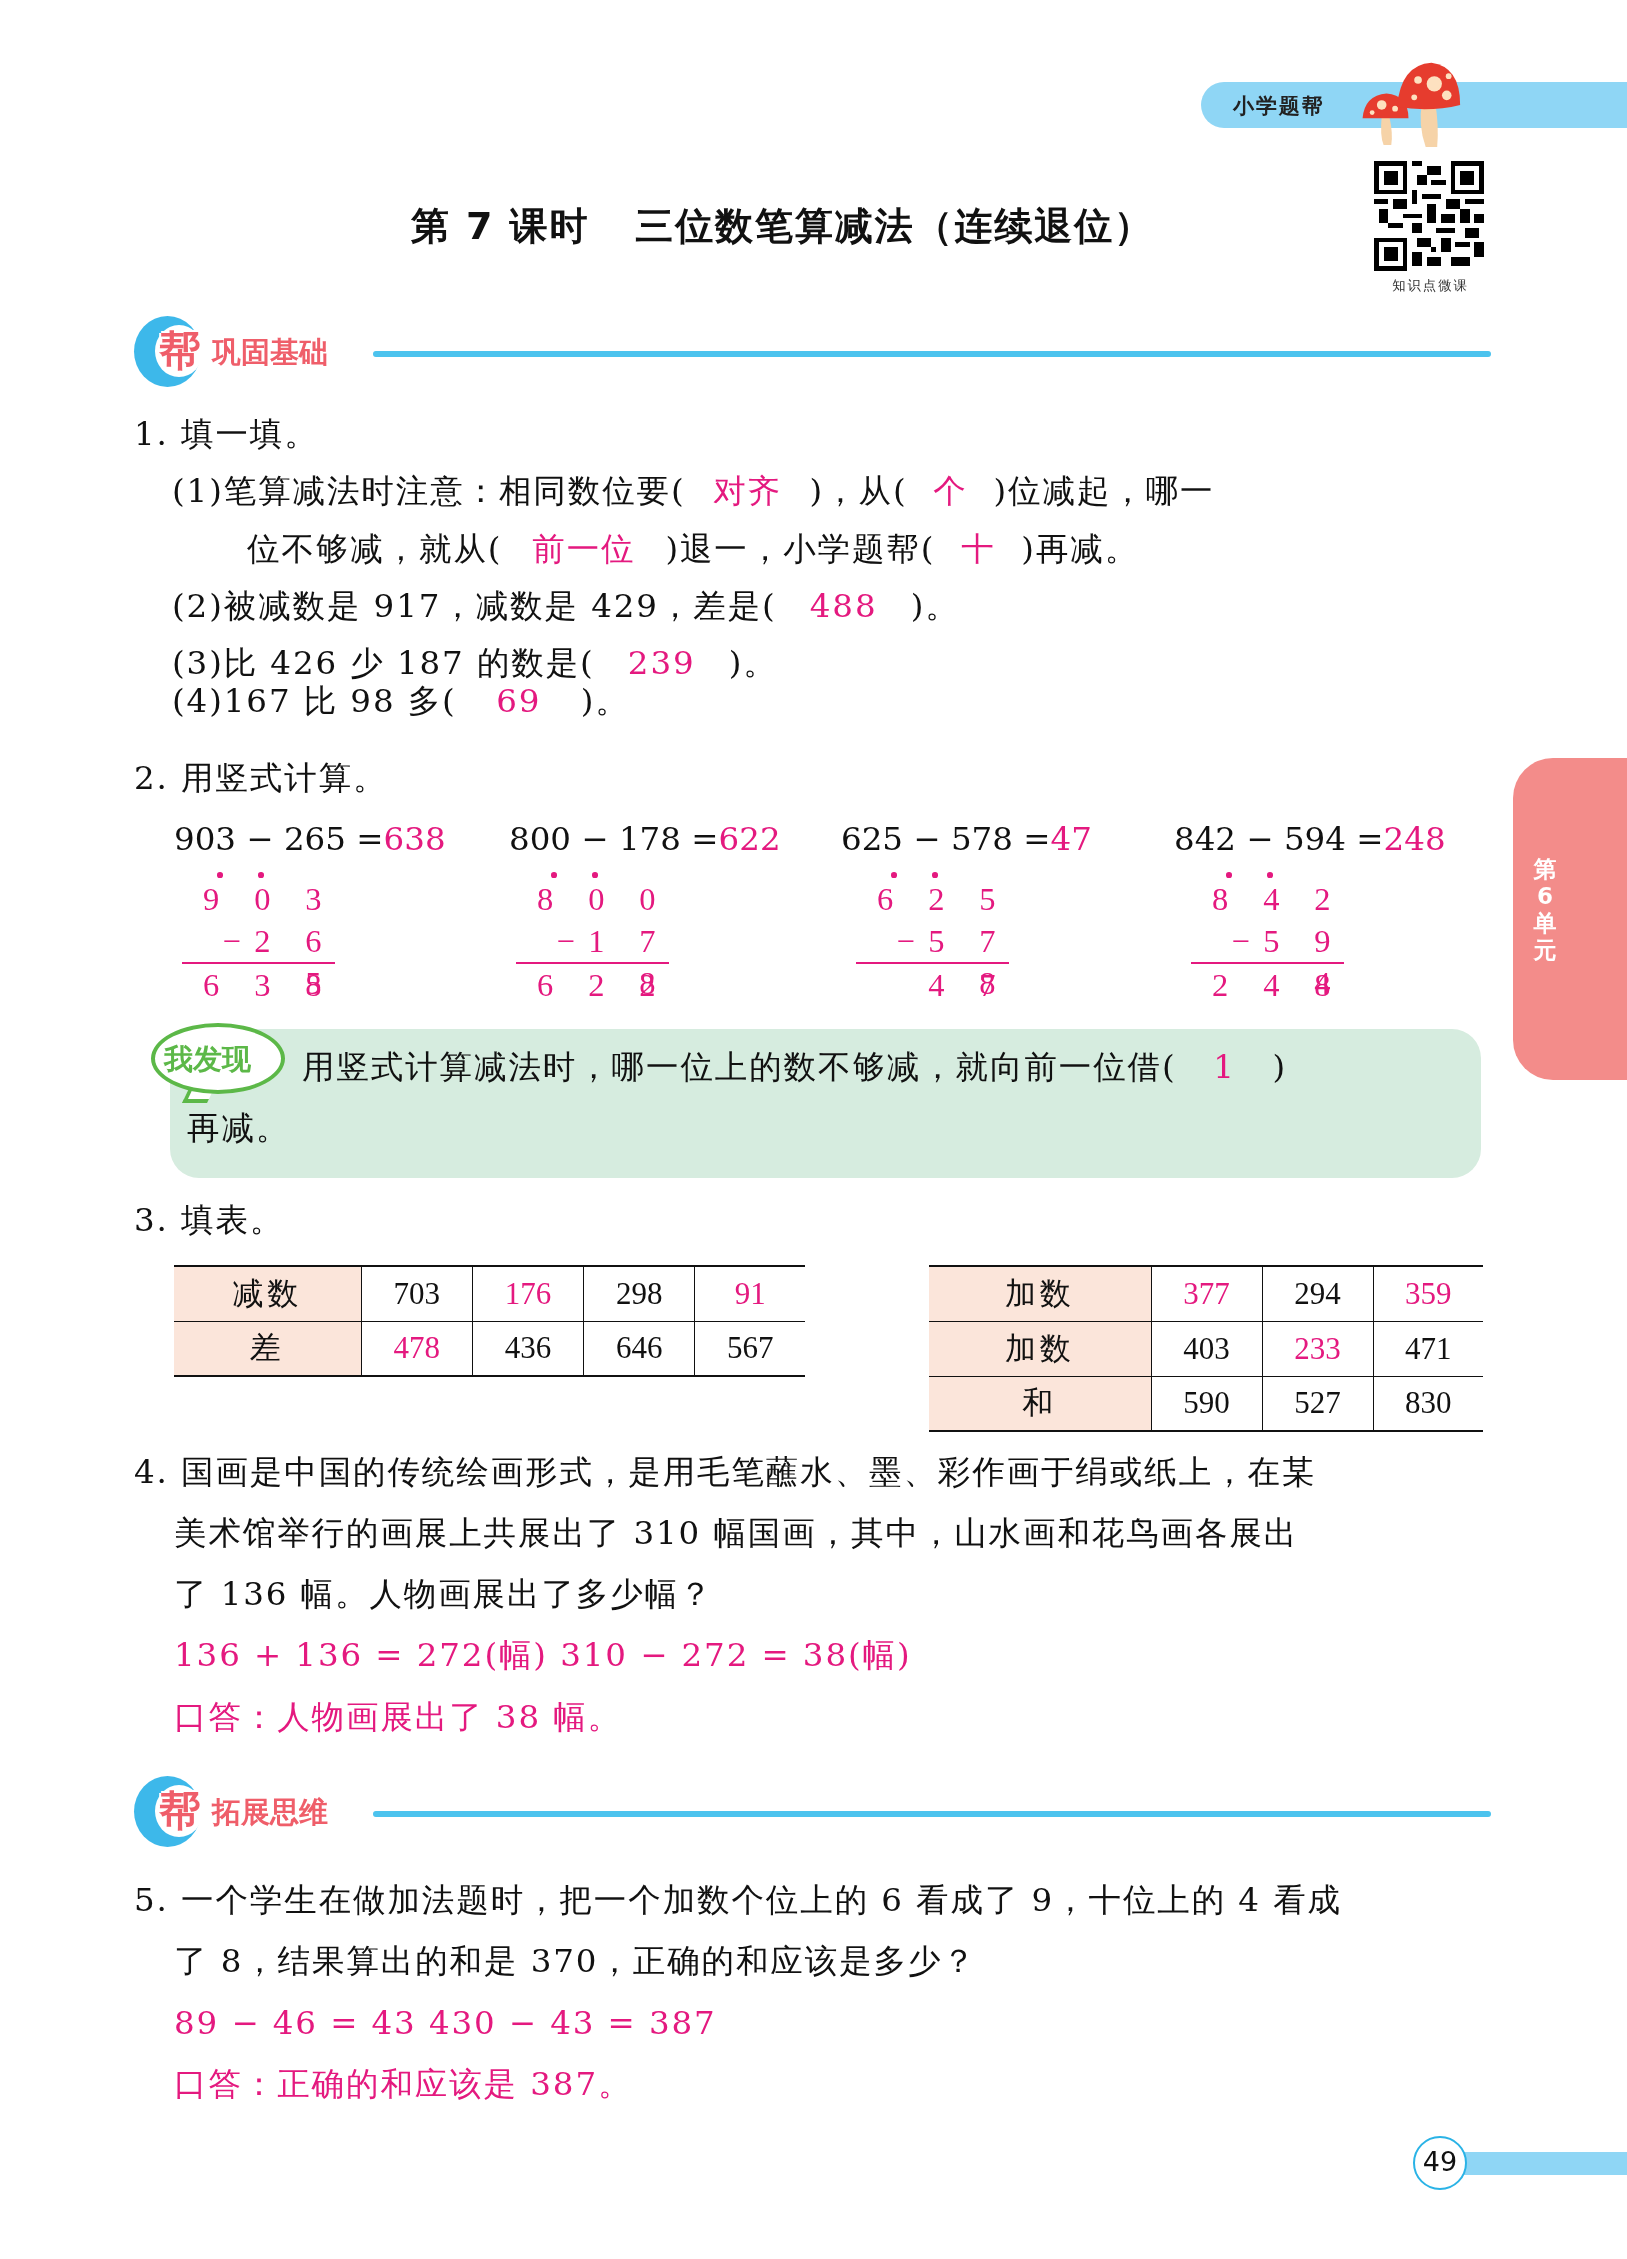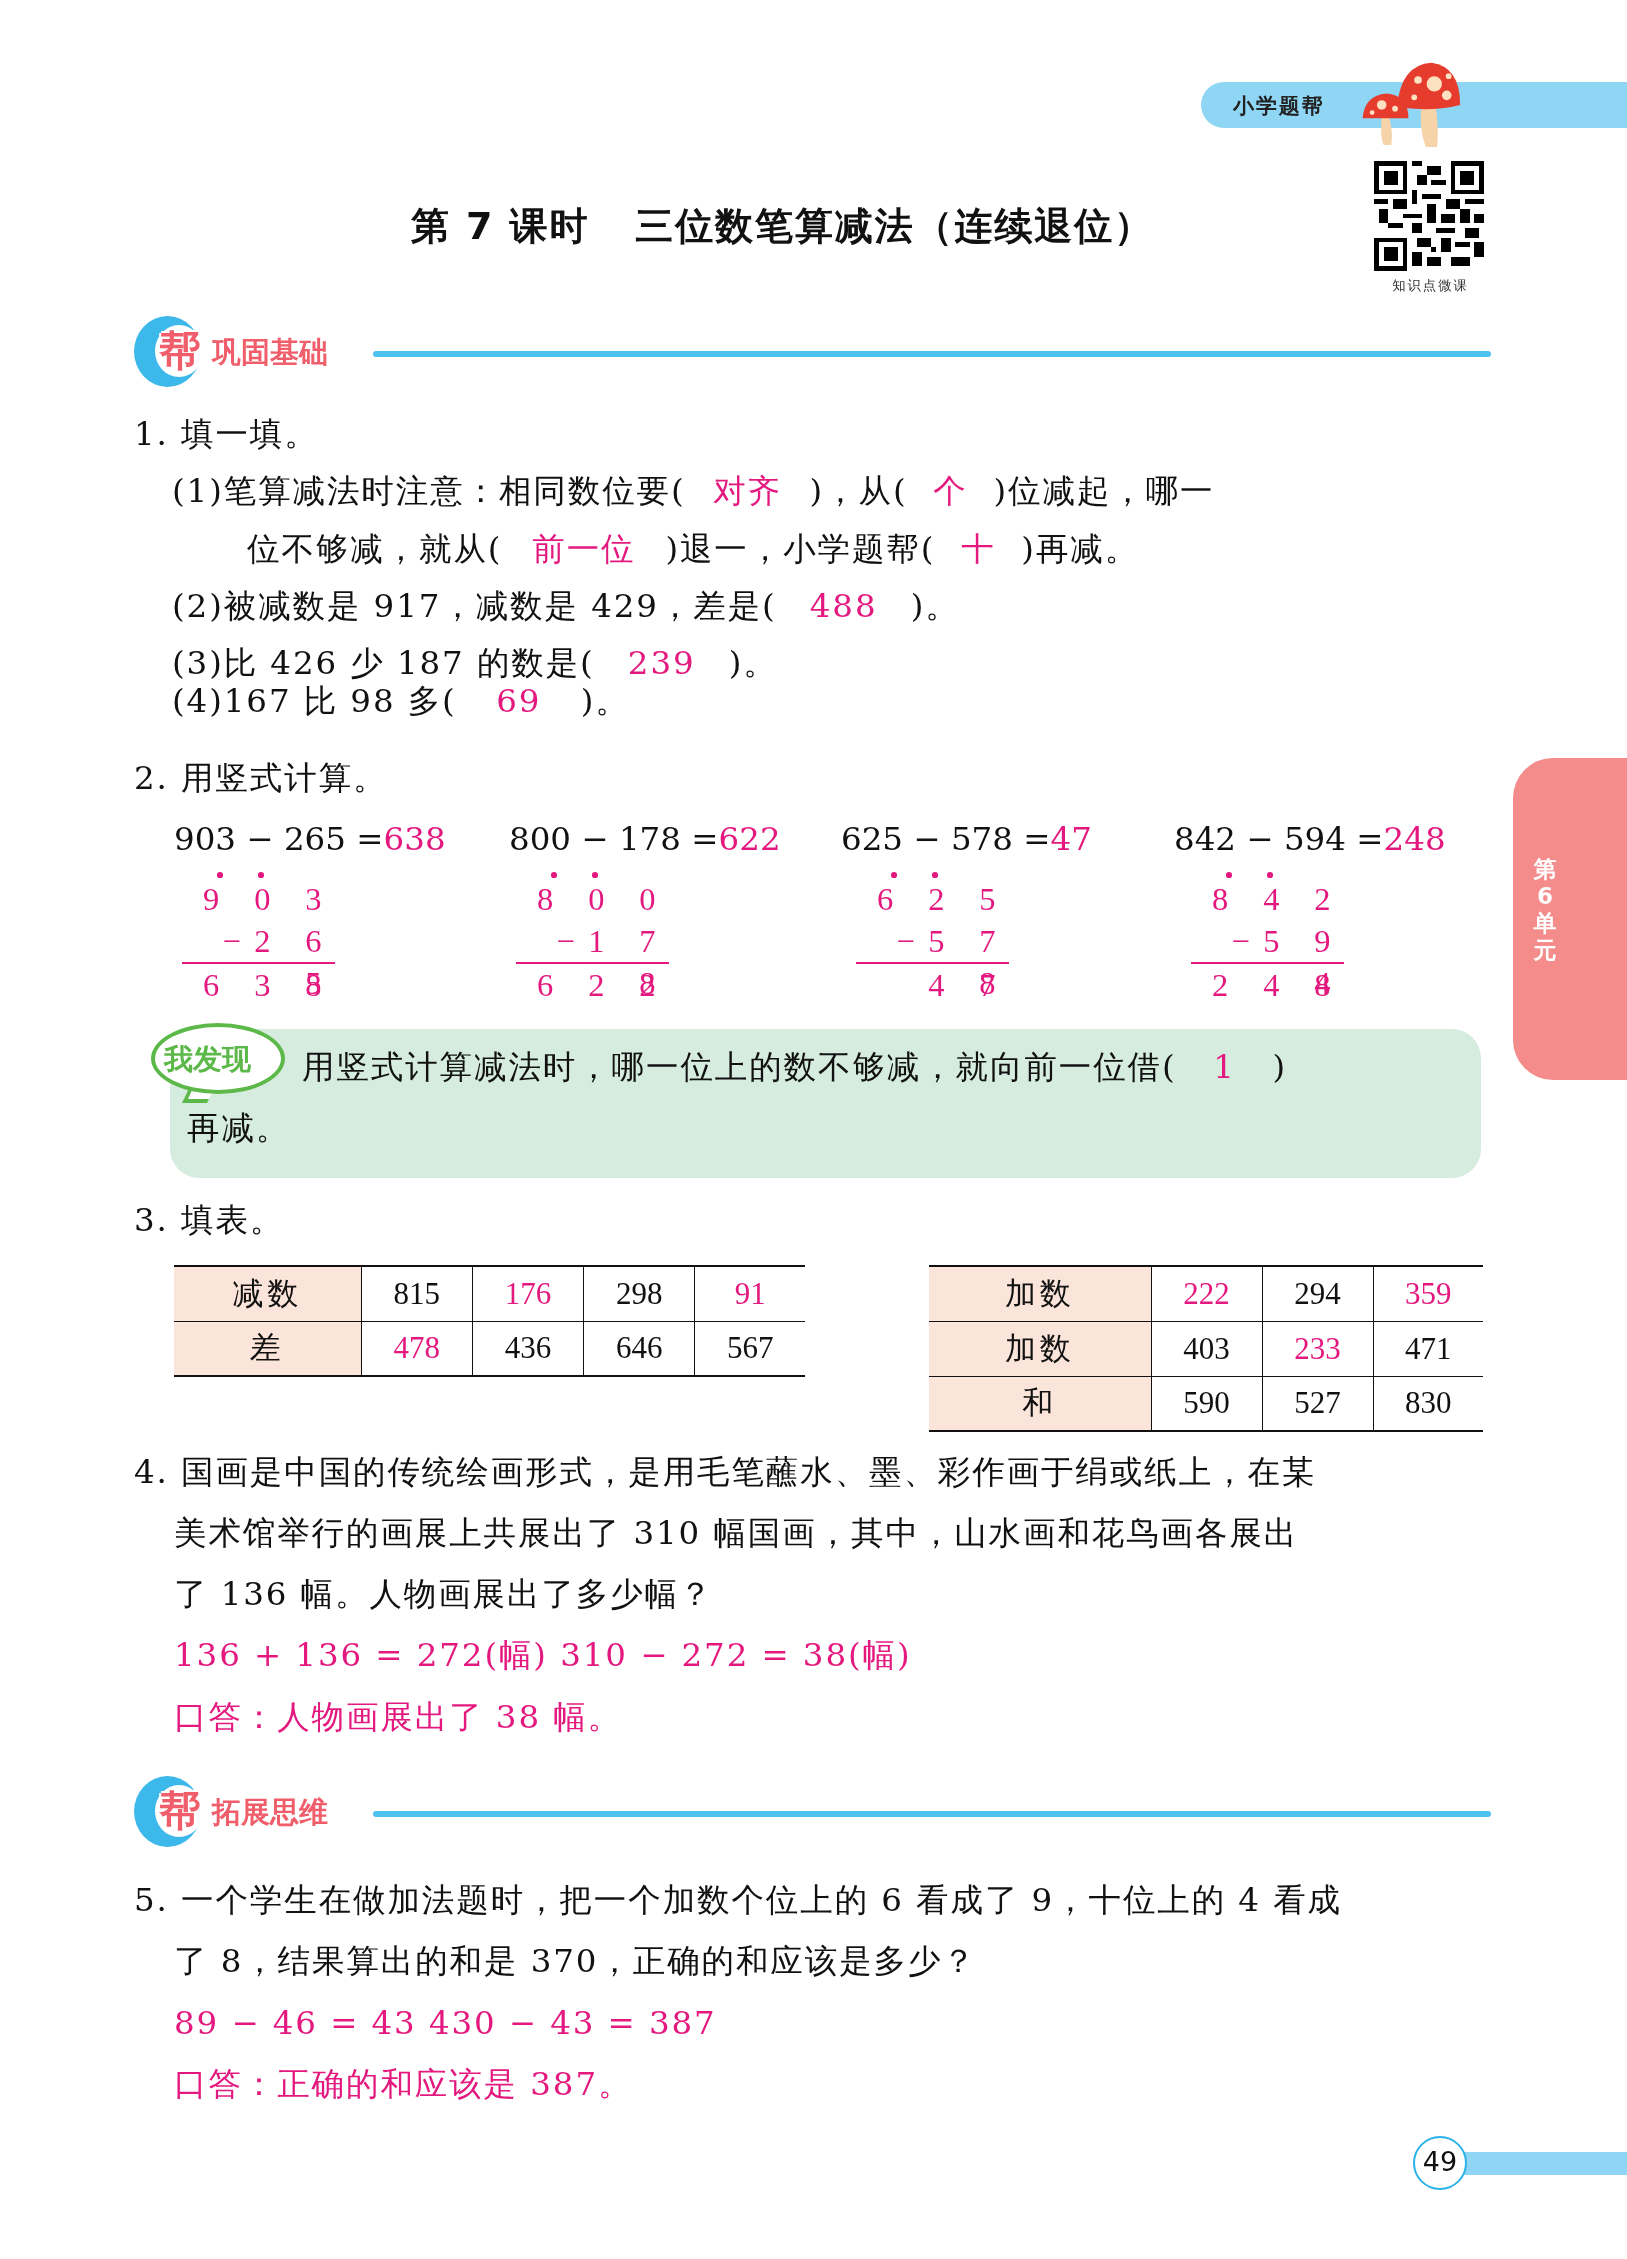--- a/index.html
+++ b/index.html
@@ -270,21 +270,21 @@
   <colgroup>
       <col style="width:187px">
       <col>
       <col>
       <col>
       <col>
     </colgroup>
   <tbody>
   <tr>
     <td class="hd">减数</td>
-    <td>815</td>
+    <td>703</td>
     <td class="ans">176</td>
     <td>298</td>
     <td class="ans">91</td>
   </tr>
   <tr>
     <td class="hd">差</td>
     <td class="ans">478</td>
     <td>436</td>
     <td>646</td>
     <td>567</td>
@@ -295,21 +295,21 @@
 <table class="fill" style="left:929px; top:1265px; width:554px;">
   <colgroup>
       <col style="width:222px">
       <col>
       <col>
       <col>
     </colgroup>
   <tbody>
       <tr>
     <td class="hd">加数</td>
-    <td class="ans">222</td>
+    <td class="ans">377</td>
     <td>294</td>
     <td class="ans">359</td>
   </tr>
   <tr>
     <td class="hd">加数</td>
     <td>403</td>
     <td class="ans">233</td>
     <td>471</td>
   </tr>
   <tr>

